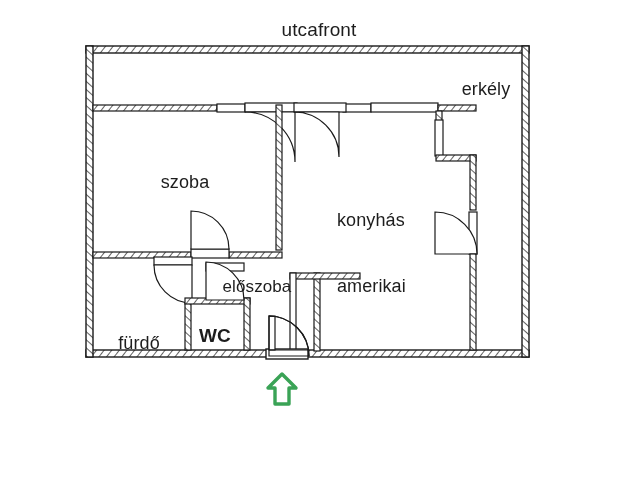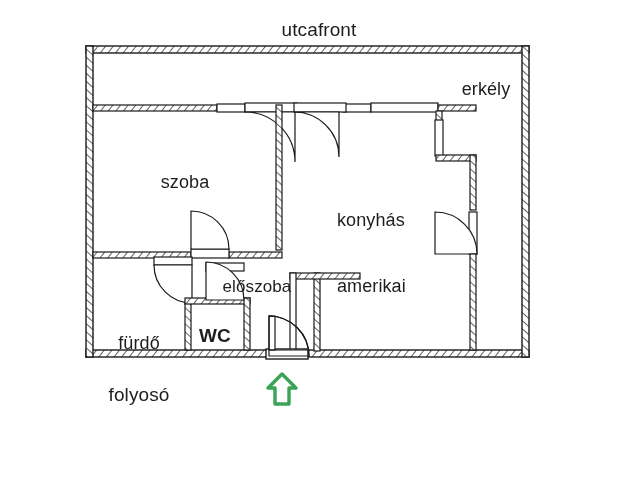--- a/index.html
+++ b/index.html
@@ -164,16 +164,15 @@
     <div>konyhás</div>
     <div>amerikai</div>
   </div>
 
   <div class="plan-label lbl-room centered" style="left:135px; top:301px;margin-top:32px;">fürdő</div>
 
   <div class="plan-label lbl-room-small centered" style="left:253px; top:277px;">előszoba</div>
 
   <div class="plan-label lbl-wc centered" style="left:211px; top:324px;">WC</div>
 
-  <div class="plan-label lbl-outer centered" style="left:135px; top:383px;">folyosó</div>
 
 
 </div>
 
 </body></html>

